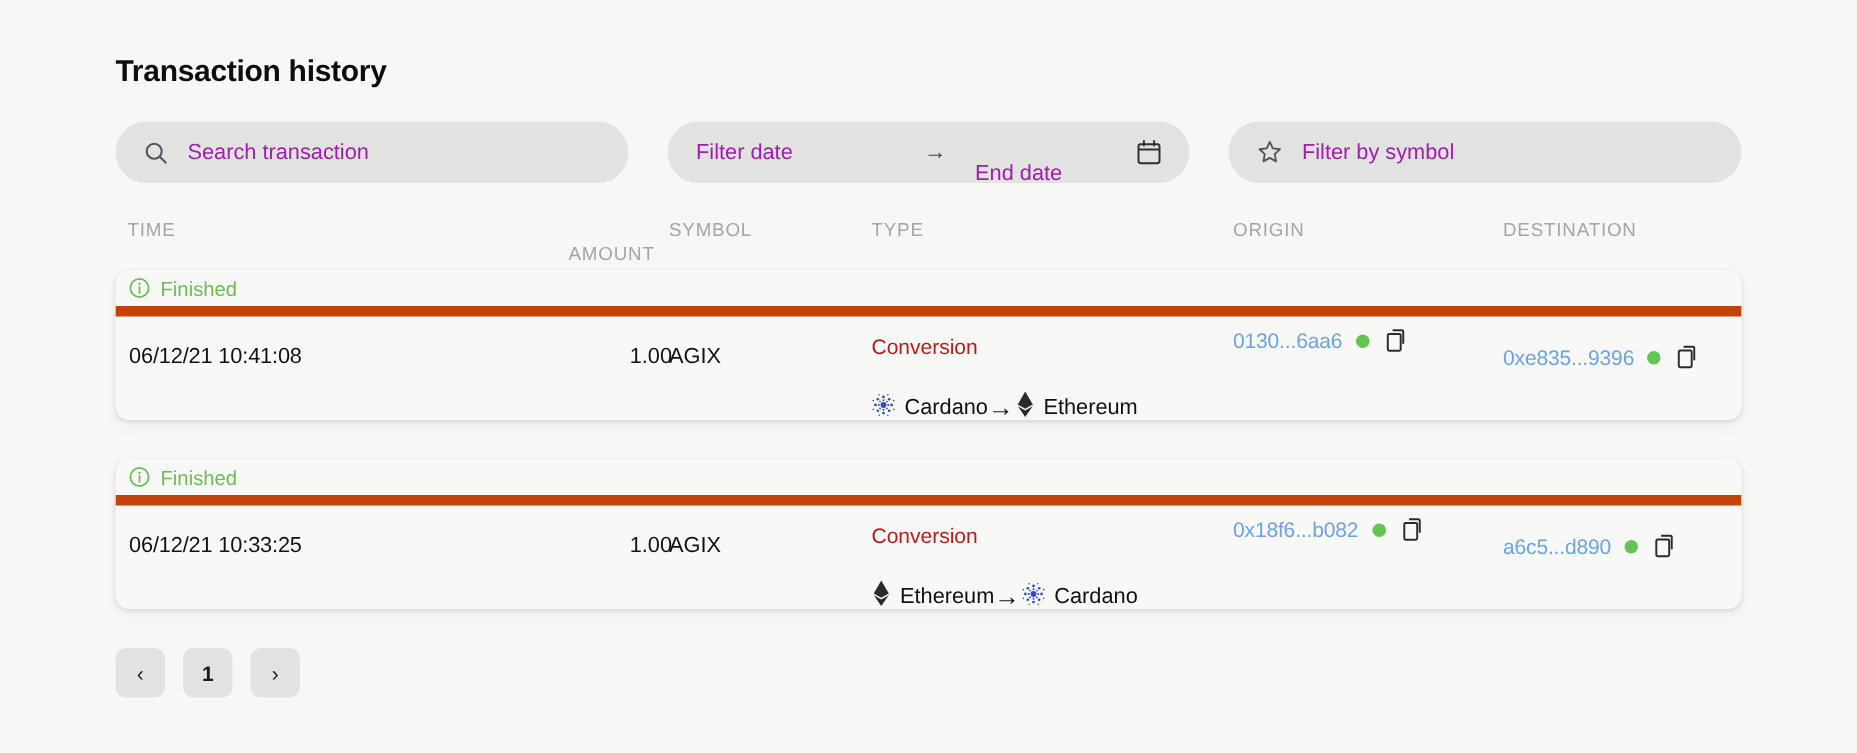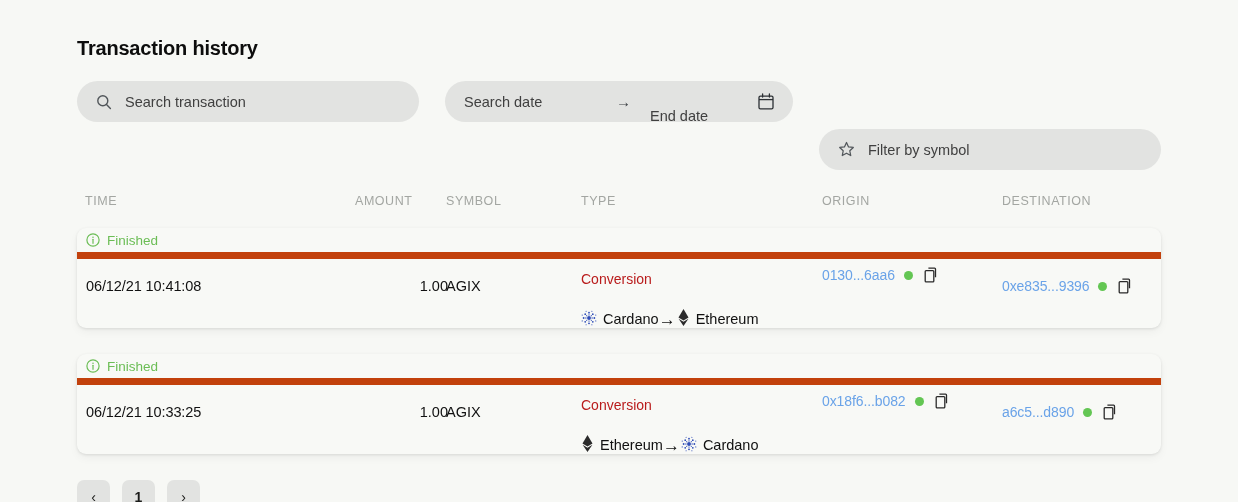--- a/index.html
+++ b/index.html
@@ -43,44 +43,44 @@
     border-radius: 21px;
     display: flex;
     align-items: center;
     padding: 0 19px;
     font-size: 14.5px;
     color: #51565a;
     user-select: none;
   }
   .field.search { width: 346px; }
   .field.daterange { width: 352px; justify-content: flex-start; }
-  .field.symbol { width: 346px; margin-top: 48px; }
-
-  .field .ph { color: #404040; }
+  .field.symbol { width: 346px; }
+
+  .field .ph { color: #a21caf; }
   .field .icon { display: flex; align-items: center; justify-content: center; }
   .field.search .icon { margin-right: 13px; }
   .field.symbol .icon { margin-right: 13px; }
 
   .daterange .start { width: 152px; }
   .daterange .arrow { width: 34px; text-align: left; color: #3d4145; font-size: 15px; }
   .daterange .end { flex: 1; margin-top: 28px; }
   .daterange .cal { margin-left: auto; }
 
   
   .thead {
     position: relative;
     height: 34px;
     margin-top: 24px;
     font-size: 12.5px;
     letter-spacing: 0.55px;
     color: #a3a6a2;
   }
   .thead span { position: absolute; top: 0; white-space: nowrap; }
   .th-time   { left: 8px; }
-  .th-amount { left: 278px; }
+  .th-amount { left: 302px; margin-top: 16px; }
   .th-symbol { left: 369px; }
   .th-type   { left: 504px; }
   .th-origin { left: 745px; }
   .th-dest   { left: 925px; }
 
   
   .card {
     position: relative;
     background: #f8f9f6;
     border-radius: 9px;
@@ -178,21 +178,21 @@
       <span class="icon">
         <svg width="16" height="16" viewBox="0 0 16 16" fill="none">
           <circle cx="6.8" cy="6.8" r="5" stroke="#51565a" stroke-width="1.4"></circle>
           <line x1="10.5" y1="10.5" x2="14.4" y2="14.4" stroke="#51565a" stroke-width="1.4" stroke-linecap="round"></line>
         </svg>
       </span>
       <span class="ph">Search transaction</span>
     </div>
 
     <div class="field daterange">
-      <span class="ph start">Search date</span>
+      <span class="ph start">Filter date</span>
       <span class="arrow">→</span>
       <span class="ph end">End date</span>
       <span class="icon cal">
         <svg width="16" height="17" viewBox="0 0 16 17" fill="none">
           <rect x="1" y="3.2" width="14" height="12.6" rx="1.4" stroke="#2c3034" stroke-width="1.3"></rect>
           <line x1="1" y1="6.6" x2="15" y2="6.6" stroke="#2c3034" stroke-width="1.3"></line>
           <line x1="4.6" y1="1" x2="4.6" y2="4" stroke="#2c3034" stroke-width="1.3" stroke-linecap="round"></line>
           <line x1="11.4" y1="1" x2="11.4" y2="4" stroke="#2c3034" stroke-width="1.3" stroke-linecap="round"></line>
         </svg>
       </span>

